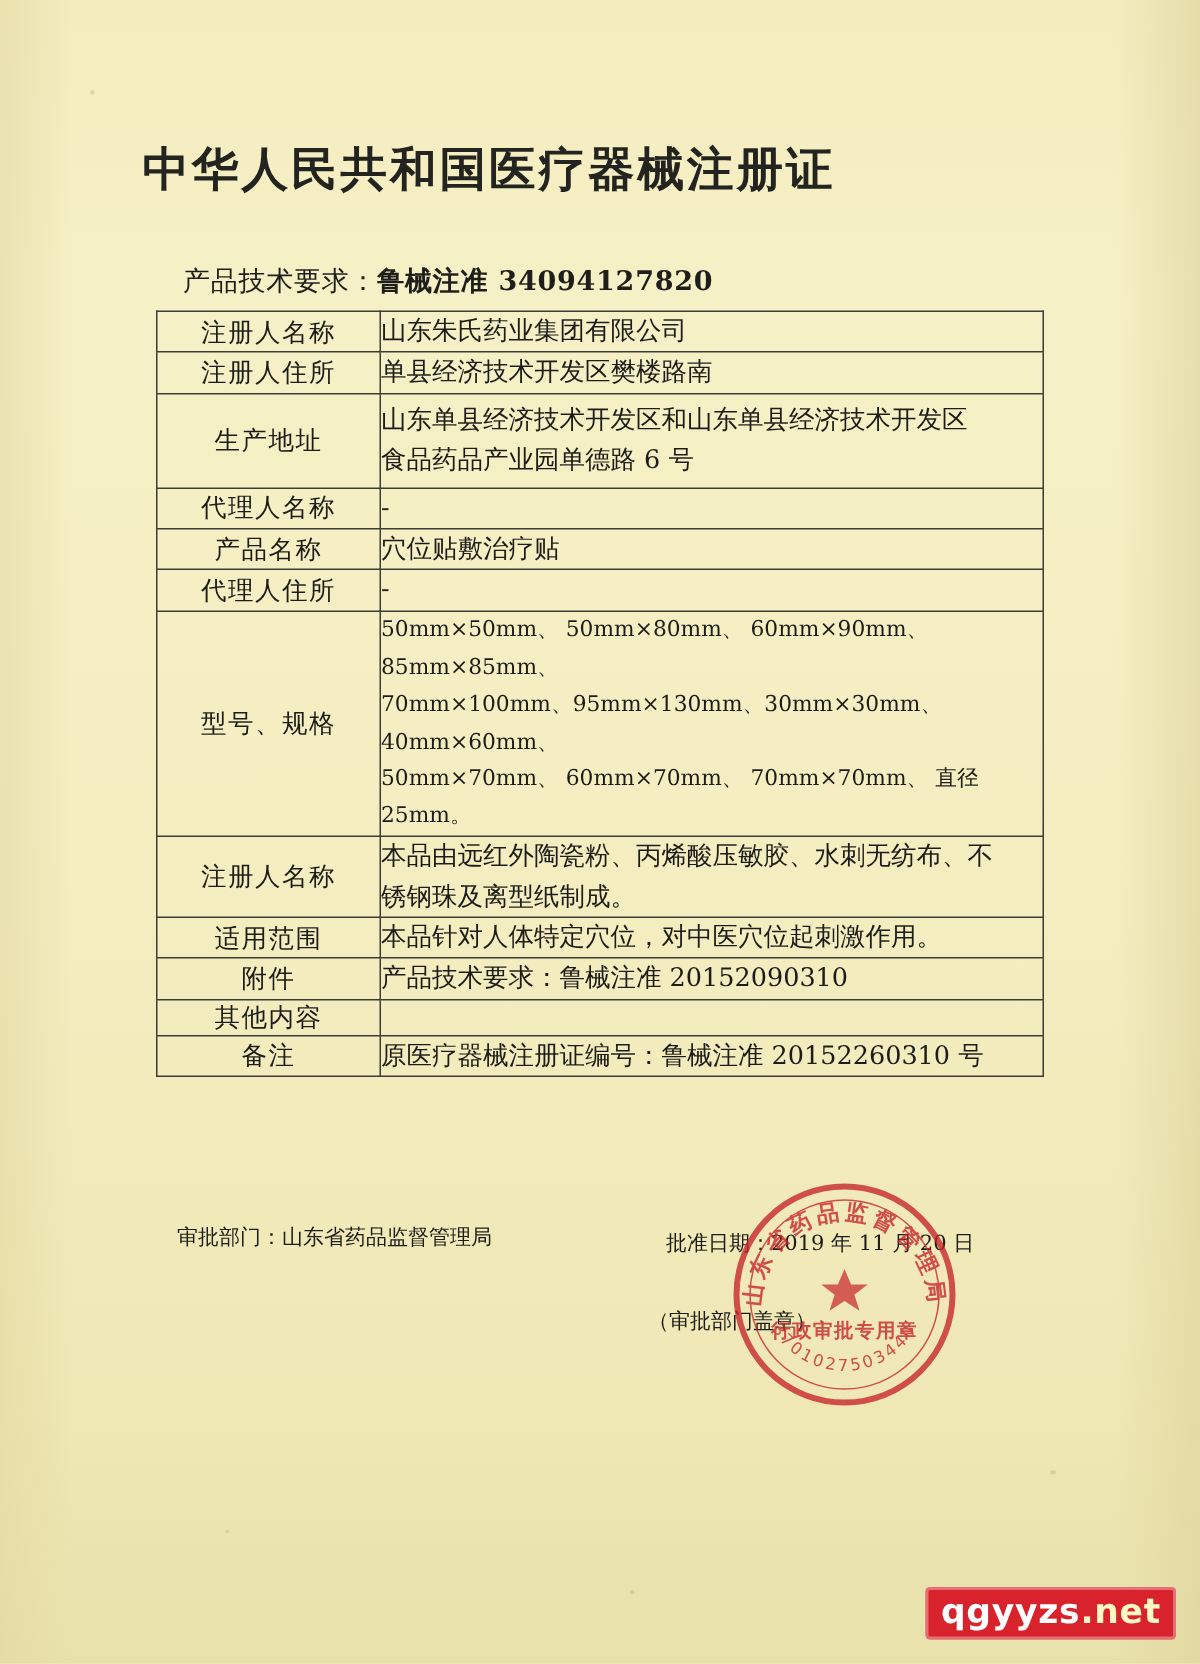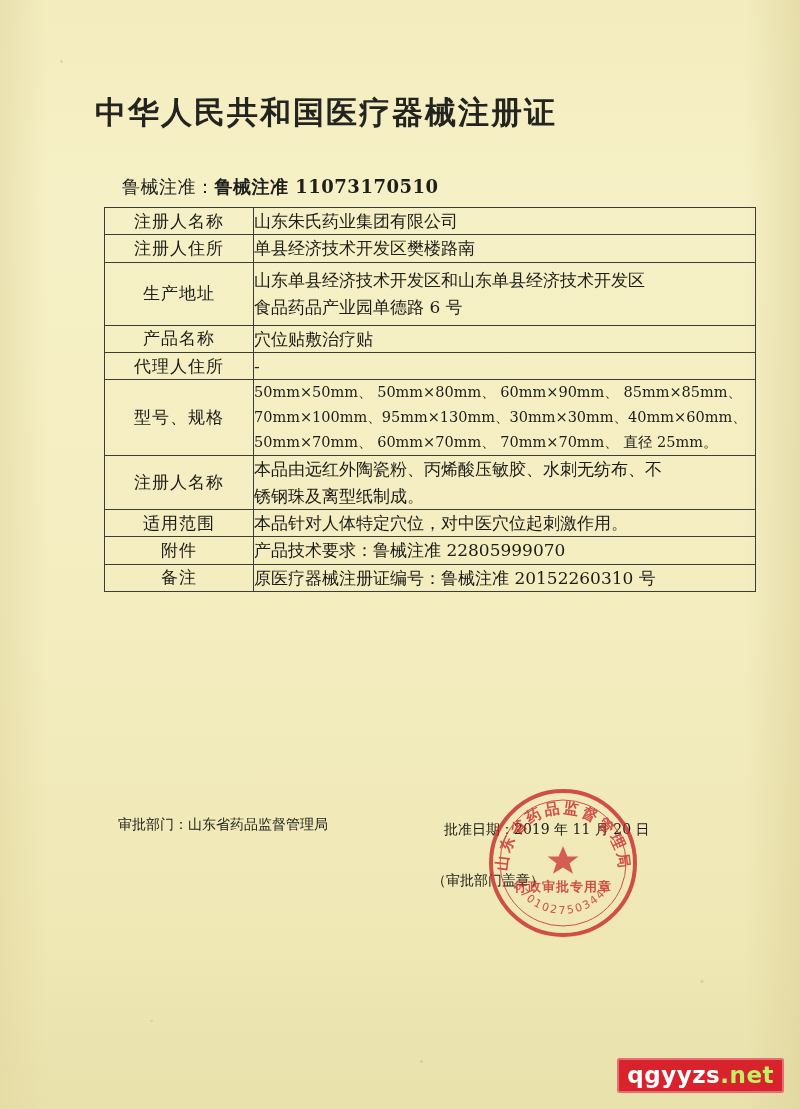--- a/index.html
+++ b/index.html
@@ -61,21 +61,21 @@
     font-family: "DejaVu Serif", "Liberation Serif", serif;
   }
   .regline .num {
     font-weight: 700;
   }
 
   table.reg {
     position: absolute;
     top: 207px;
     left: 104px;
-    width: 652px;
+    width: 592px;
     border-collapse: collapse;
     table-layout: fixed;
   }
   table.reg td {
     border: 1px solid #3d3d38;
     padding: 0;
     vertical-align: middle;
     color: #1c1c18;
   }
   td.lbl {
@@ -152,39 +152,39 @@
     background: #d8222c;
     color: #ffffff;
     font-family: "DejaVu Sans", "Liberation Sans", sans-serif;
     font-size: 23px;
     font-weight: 700;
     letter-spacing: 0.5px;
     padding: 4px 10px 5px 10px;
     border-radius: 3px;
     box-shadow: 0 0 0 2px rgba(255,255,255,0.35) inset;
   }
-  .watermark .net { color: #bef264; }
+  .watermark .net { color: #fef9c3; }
 
   
   .speck {
     position: absolute;
     background: rgba(120,110,70,0.18);
     border-radius: 50%;
   }
 </style>
 </head>
 <body>
 
 <div id="page">
   <div id="sheet">
 
     <div class="title">中华人民共和国医疗器械注册证</div>
 
     <div class="regline">
-      <span>鲁械注准：</span><span class="num">鲁械注准 11073170510</span>
+      <span>产品技术要求：</span><span class="num">鲁械注准 34094127820</span>
     </div>
 
     <table class="reg">
       <tbody>
         <tr>
           <td class="lbl">注册人名称</td>
           <td class="val">
             <span class="ln">山东朱氏药业集团有限公司</span>
           </td>
         </tr>
@@ -192,20 +192,26 @@
           <td class="lbl">注册人住所</td>
           <td class="val">
             <span class="ln">单县经济技术开发区樊楼路南</span>
           </td>
         </tr>
         <tr class="rowtall">
           <td class="lbl">生产地址</td>
           <td class="val">
             <span class="ln">山东单县经济技术开发区和山东单县经济技术开发区</span>
             <span class="ln">食品药品产业园单德路 6 号</span>
+          </td>
+        </tr>
+        <tr>
+          <td class="lbl">代理人名称</td>
+          <td class="val dash">
+            <span class="ln">-</span>
           </td>
         </tr>
         <tr>
           <td class="lbl">产品名称</td>
           <td class="val">
             <span class="ln">穴位贴敷治疗贴</span>
           </td>
         </tr>
         <tr>
           <td class="lbl">代理人住所</td>
@@ -230,21 +236,27 @@
         </tr>
         <tr>
           <td class="lbl">适用范围</td>
           <td class="val">
             <span class="ln">本品针对人体特定穴位，对中医穴位起刺激作用。</span>
           </td>
         </tr>
         <tr>
           <td class="lbl">附件</td>
           <td class="val">
-            <span class="ln">产品技术要求：鲁械注准 22805999070</span>
+            <span class="ln">产品技术要求：鲁械注准 20152090310</span>
+          </td>
+        </tr>
+        <tr>
+          <td class="lbl">其他内容</td>
+          <td class="val">
+            <span class="ln"></span>
           </td>
         </tr>
         <tr>
           <td class="lbl">备注</td>
           <td class="val">
             <span class="ln">原医疗器械注册证编号：鲁械注准 20152260310 号</span>
           </td>
         </tr>
       </tbody>
     </table>

